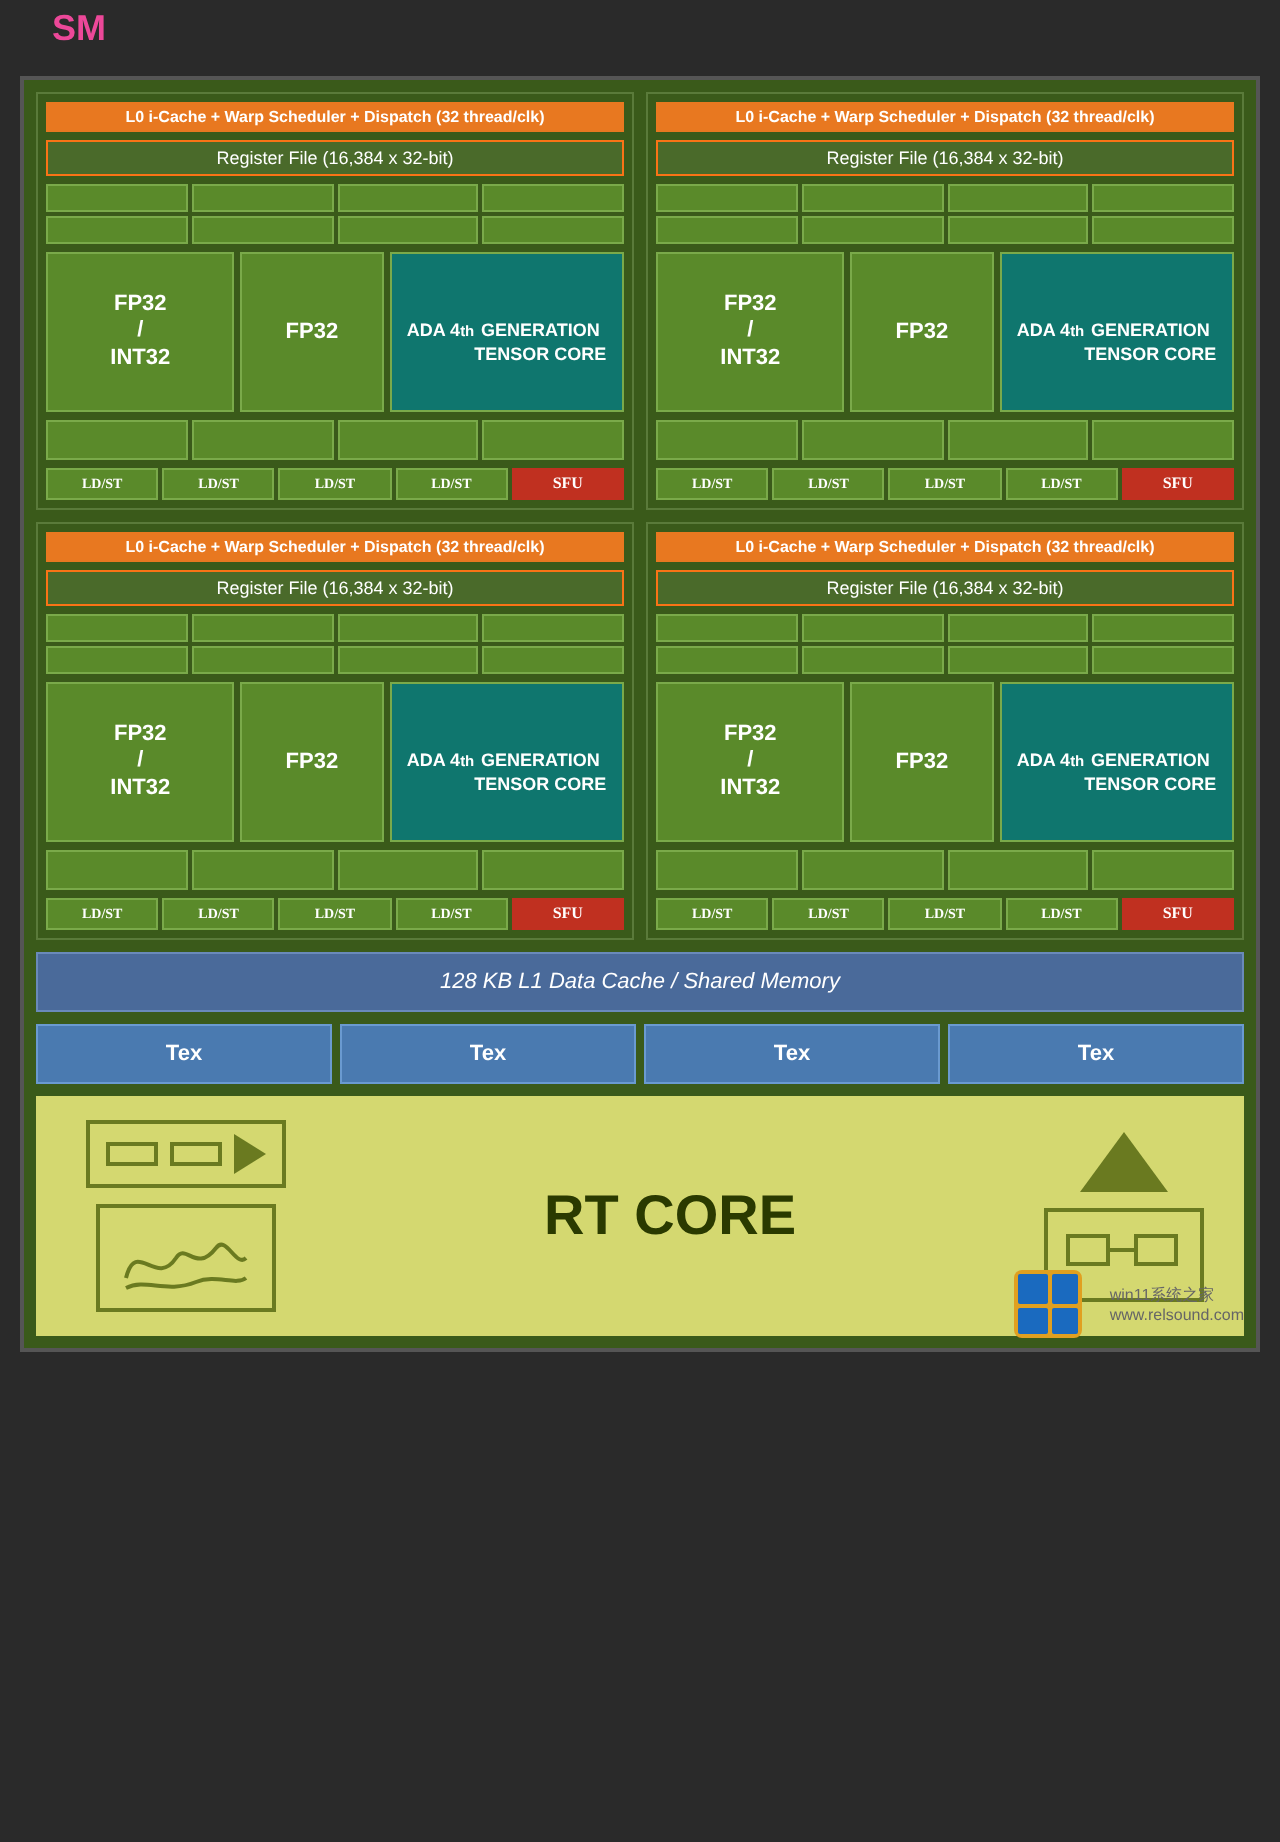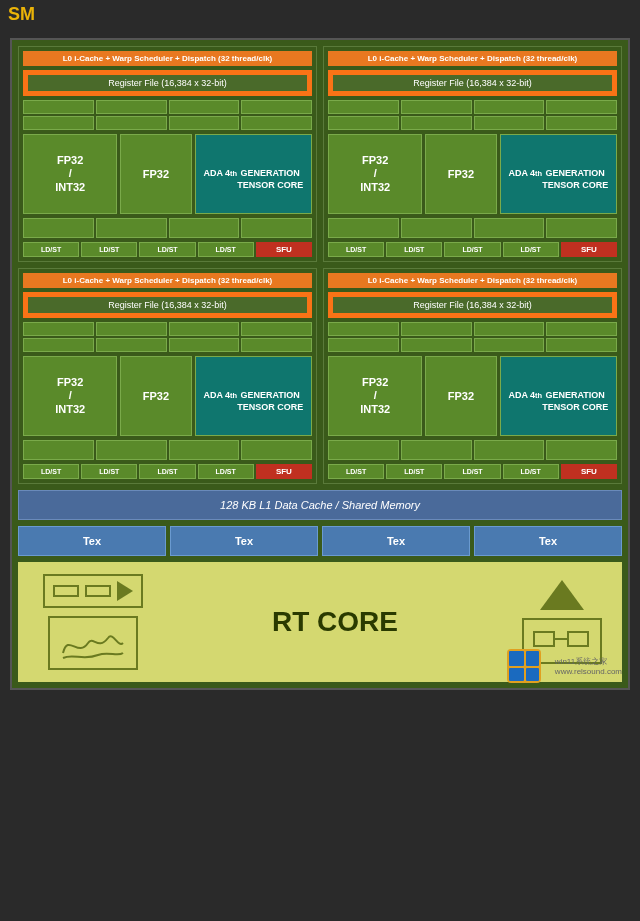--- a/index.html
+++ b/index.html
@@ -45,21 +45,21 @@
       font-weight: bold;
     }
 
     .reg-file-bar {
       background: #4a6a2a;
       color: white;
       font-size: 9px;
       text-align: center;
       padding: 3px 2px;
       margin-bottom: 4px;
-      border: 5px solid #f97316;
+      border: 1px solid #f97316;
     }
 
     .reg-grid {
       display: grid;
       grid-template-columns: repeat(4, 1fr);
       gap: 2px;
       margin-bottom: 4px;
     }
 
     .reg-cell {
@@ -121,20 +121,21 @@
       min-height: 80px;
       text-align: center;
       line-height: 1.3;
     }
 
     .bottom-unit-row {
       display: grid;
       grid-template-columns: repeat(5, 1fr);
       gap: 2px;
       margin-top: 4px;
+      font-family: Liberation Serif, serif;
     }
 
     .ldst-cell {
       background: #5a8a2a;
       border: 1px solid #7aaa4a;
       color: white;
       font-size: 7px;
       text-align: center;
       padding: 3px 1px;
       font-weight: bold;
@@ -233,21 +234,21 @@
       display: grid;
       grid-template-columns: repeat(4, 1fr);
       gap: 2px;
       margin-bottom: 2px;
     }
   </style>
 </head>
 <body>
 
 <div style="position:relative; padding-top: 30px;">
-  <span style="position:absolute; top:4px; left:8px; color:#eab308; font-size:18px; font-weight:bold;">SM</span>
+  <span style="position:absolute; top:4px; left:26px; color:#ec4899; font-size:18px; font-weight:bold;">SM</span>
 
   <div class="sm-container">
 
     <div class="quadrant-grid">
 
       <div class="quadrant">
         <div class="l0-bar">L0 i-Cache + Warp Scheduler + Dispatch (32 thread/clk)</div>
         <div class="reg-file-bar">Register File (16,384 x 32-bit)</div>
         <div class="reg-grid">
           <div class="reg-cell"></div>

